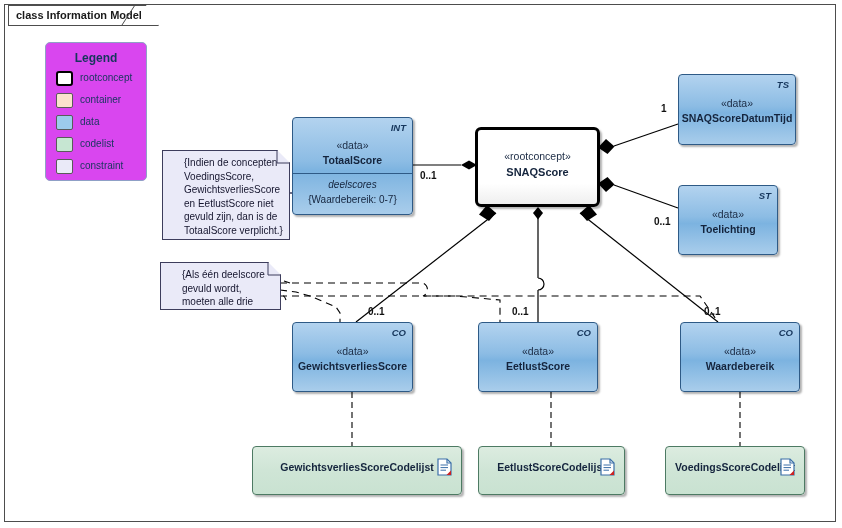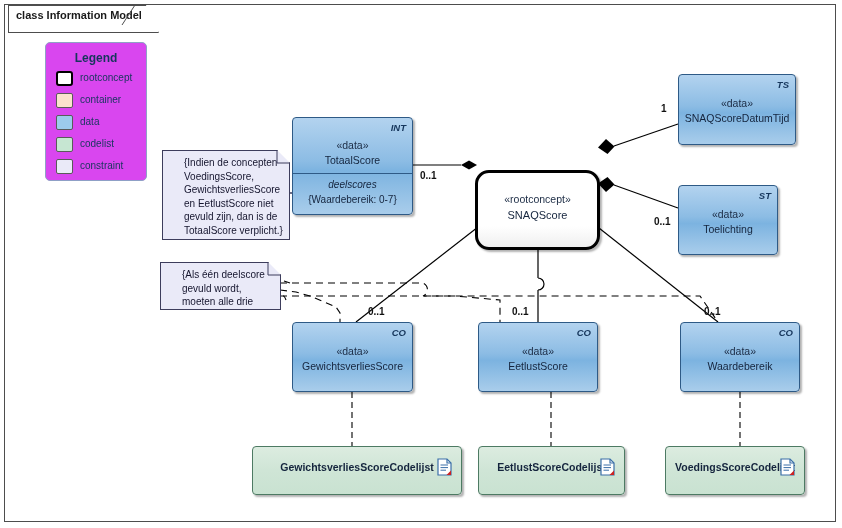--- a/index.html
+++ b/index.html
@@ -1,38 +1,38 @@
 <!DOCTYPE html>
 <html><head>
 <meta charset="utf-8">
 <style>
   html,body{margin:0;padding:0;background:#ffffff;}
   body{font-family:"Liberation Sans",sans-serif;}
   #canvas{position:relative;width:842px;height:528px;overflow:hidden;background:#fff;}
   #frame{position:absolute;left:4px;top:4px;width:832px;height:518px;border:1px solid #4d4d4d;box-sizing:border-box;}
-  #diagram-tab{position:absolute;left:8px;top:5px;height:28px;background:#fff;border:1px solid #4d4d4d;box-sizing:border-box;
+  #diagram-tab{position:absolute;left:8px;top:5px;height:21px;background:#fff;border:1px solid #4d4d4d;box-sizing:border-box;
     font-size:11px;font-weight:bold;color:#1a1a1a;line-height:19px;padding:0 16px 0 7px;white-space:nowrap;
     clip-path:polygon(0 0,calc(100% - 13px) 0,100% 100%,0 100%);}
   #tab-slash{position:absolute;left:117px;top:5px;width:22px;height:21px;pointer-events:none;}
 
   
   #legend{position:absolute;left:45px;top:42px;width:100px;height:137px;background:#d946ef;border:1px solid #8fa0c6;border-radius:5px;}
   #legend-title{position:absolute;top:8px;left:0;width:100%;text-align:center;font-size:12px;font-weight:bold;color:#16365c;}
   .legend-row{position:absolute;left:10px;height:17px;}
   .legend-swatch{position:absolute;left:0;top:0;width:17px;height:15px;border:1px solid #5a5a5a;border-radius:2px;box-sizing:border-box;}
   .legend-swatch.root{border:2px solid #000;border-radius:3px;}
   .legend-label{position:absolute;left:24px;top:1px;font-size:10px;color:#16365c;white-space:nowrap;}
 
   
   .cls{position:absolute;box-sizing:border-box;border-radius:4px;box-shadow:2px 2px 2px rgba(0,0,0,0.30);}
   .cls.data{border:1px solid #2e5a86;background:linear-gradient(180deg,#b3d3ef 0%,#8cbce4 45%,#7cb3e0 55%,#a9cdeb 100%);}
-  .cls.root{border:3px solid #000;background:linear-gradient(180deg,#ffffff 0%,#ffffff 72%,#efefef 100%);border-radius:14px;margin-top:43px;}
+  .cls.root{border:3px solid #000;background:linear-gradient(180deg,#ffffff 0%,#ffffff 72%,#efefef 100%);border-radius:6px;}
   .cls.codelist{border:1px solid #4d7a63;background:linear-gradient(180deg,#dcece0 0%,#cfe5d6 50%,#c9e2d1 100%);}
   .stereo{position:absolute;left:0;width:100%;text-align:center;font-size:10.5px;color:#1b2b44;}
-  .cname{position:absolute;left:0;width:100%;text-align:center;font-size:10.5px;font-weight:normal;color:#14243d;}
+  .cname{position:absolute;left:0;width:100%;text-align:center;font-size:10.5px;font-weight:bold;color:#14243d;}
   .tag{position:absolute;right:6px;top:4px;font-size:9.5px;font-style:italic;font-weight:bold;color:#16365c;}
   .sep{position:absolute;left:0;width:100%;height:0;border-top:1px solid #2e5a86;}
   .constr-head{position:absolute;left:0;width:100%;text-align:center;font-size:10px;font-style:italic;color:#14243d;}
   .constr-val{position:absolute;left:0;width:100%;text-align:center;font-size:10px;color:#14243d;}
   .codelist-name{position:absolute;left:0;top:14px;width:100%;text-align:center;font-size:10.5px;font-weight:bold;color:#14243d;}
   .doc-icon{position:absolute;right:9px;top:11px;width:15px;height:18px;}
 
   
   .note{position:absolute;box-sizing:border-box;background:#eaeaf8;border:1px solid #3d3d5c;
     box-shadow:2px 2px 2px rgba(0,0,0,0.28);font-size:10px;color:#15152e;line-height:13.6px;padding:5px 6px 4px 21px;

